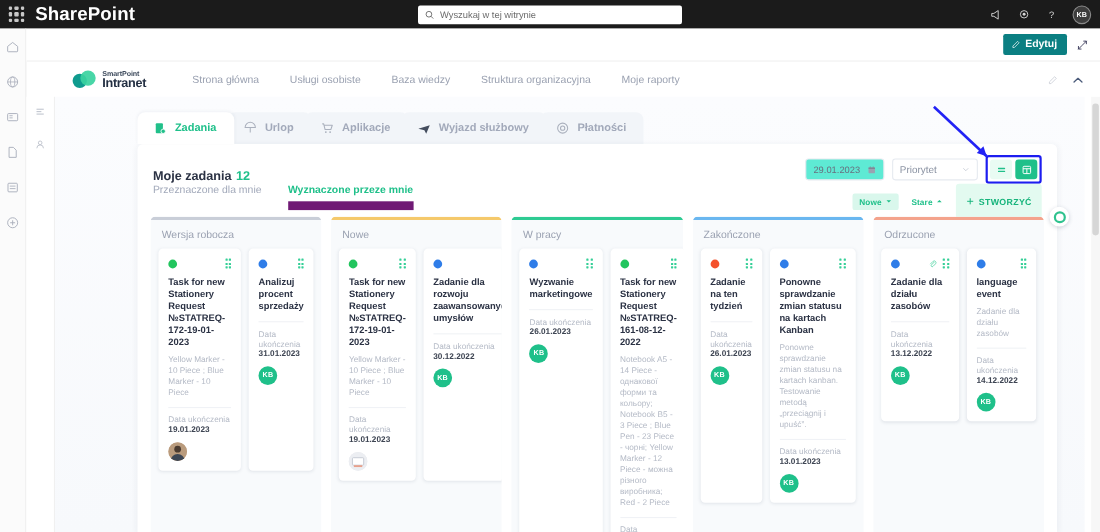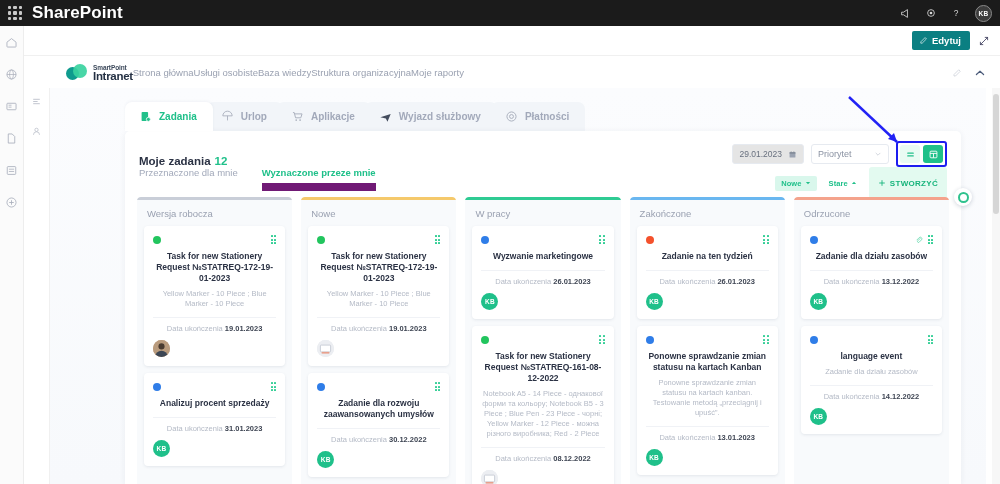--- a/index.html
+++ b/index.html
@@ -68,21 +68,21 @@
   .sitehdr {
     position: absolute; left: 50px; top: 57px; right: 0; height: 31px;
     background: #fff; display: flex; align-items: center;
   }
   .logo { display: flex; align-items: center; gap: 5px; margin-left: 16px; }
   .logo-mark { position: relative; width: 22px; height: 17px; }
   .logo-mark .c1 { position:absolute; left:0; top:3px; width:13px; height:13px; border-radius:50%; background:#0f9b8e; }
   .logo-mark .c2 { position:absolute; left:7px; top:0px; width:14px; height:14px; border-radius:50%; background:#3ad29f; opacity:.92; }
   .logo-t1 { font-size: 6.5px; color: #3d4a5c; line-height: 7px; font-weight: 600; letter-spacing: -.1px;}
   .logo-t2 { font-size: 11.5px; color: #243043; line-height: 11px; font-weight: 700; letter-spacing: -.3px;}
-  .sitenav { display: flex; }
+  .sitenav { display: flex; gap: 28px; margin-left: 42px; }
   .sitenav a { font-size: 9.5px; color: #9aa1b1; text-decoration: none; cursor: pointer; white-space: nowrap; }
   .sitehdr-right { margin-left: auto; display: flex; align-items: center; gap: 12px; padding-right: 14px; }
   .sitehdr-right .si { color: #c9cdd6; cursor: pointer; display:flex; }
   .chev-up { color: #4b5b7a; cursor: pointer; display:flex; }
 
   
   .canvas {
     position: absolute; left: 50px; top: 88px; right: 14px; bottom: 0;
     background: linear-gradient(180deg,#fbfcfe 0%, #f7f9fc 100%);
   }
@@ -102,21 +102,21 @@
   .board {
     position: absolute; left: 75px; right: 25px; top: 43px; bottom: 0;
     background: #fff; border-radius: 5px 5px 0 0; box-shadow: 0 1px 6px rgba(40,60,90,.07);
   }
   .board-top { height: 36px; display: flex; align-items: flex-end; padding: 0 14px; position: relative; }
   .board-title { font-size: 11.5px; font-weight: 700; color: #2b3244; }
   .board-count { font-size: 11.5px; font-weight: 700; color: #1fc08a; margin-left: 4px; }
 
   .ctrl-right { margin-left: auto; display: flex; align-items: center; gap: 7px; }
   .datebox {
-    height: 20px; border: 1px solid #e6eaf0; border-radius: 3px; background: #e5e5e5;
+    height: 20px; border: 1px solid #e6eaf0; border-radius: 3px; background: #5eead4;
     display: flex; align-items: center; gap: 6px; padding: 0 6px; font-size: 8.5px; color: #68707f; cursor: pointer;
   }
   .selbox {
     height: 20px; width: 78px; border: 1px solid #e6eaf0; border-radius: 3px; background: #fff;
     display: flex; align-items: center; justify-content: space-between; padding: 0 6px;
     font-size: 9px; color: #8b93a3; cursor: pointer;
   }
   .togglewrap { display: flex; gap: 3px; border: 2px solid #1d1df0; border-radius: 3px; padding: 2px; }
   .tg {
     width: 20px; height: 18px; border-radius: 3px; display: flex; align-items: center; justify-content: center;
@@ -138,21 +138,21 @@
     height: 32px; padding: 0 9px; border-radius: 3px; background: #e3faf0; color: #16b47b;
     font-size: 8px; font-weight: 700; display: flex; align-items: center; gap: 4px; cursor: pointer;
     border: none; letter-spacing: .3px; font-family: "Liberation Sans", sans-serif;
   }
 
   
   .cols { position: absolute; left: 12px; right: 12px; top: 66px; bottom: 0; display: flex; gap: 9px; }
   .col { flex: 1; background: #f8fafc; border-radius: 4px 4px 0 0; position: relative; overflow: hidden; }
   .col-bar { height: 3px; width: 100%; border-radius: 4px 4px 0 0; }
   .col-name { font-size: 9.5px; color: #9aa1b1; padding: 8px 10px 7px 10px; }
-  .col-body { padding: 0 7px; display: flex; flex-direction: column; gap: 7px; text-align: center; }
+  .col-body { padding: 0 7px; display: flex; gap: 7px; }
 
   .card {
     background: #fff; border-radius: 4px; box-shadow: 0 1px 3px rgba(40,60,90,.10);
     padding: 8px 9px 9px 9px; position: relative; cursor: pointer;
   }
   .card-head { display: flex; align-items: center; height: 11px; }
   .dot { width: 8px; height: 8px; border-radius: 50%; }
   .card-acts { margin-left: auto; display: flex; align-items: center; gap: 5px; }
   .clip { color: #3ecf9a; display: flex; cursor: pointer; }
   .grip { display: grid; grid-template-columns: repeat(2, 2px); gap: 1.5px; cursor: grab; }
@@ -197,20 +197,27 @@
       <i></i>
       <i></i>
       <i></i>
       <i></i>
       <i></i>
       <i></i>
       <i></i>
       <i></i>
   </div>
   <div class="suite-title">SharePoint</div>
+  <div class="suite-search">
+    <svg width="9" height="9" viewBox="0 0 16 16">
+      <circle cx="7" cy="7" r="4.6" fill="none" stroke="#555" stroke-width="1.3"></circle>
+      <line x1="10.3" y1="10.3" x2="14" y2="14" stroke="#555" stroke-width="1.3"></line>
+    </svg>
+    <span class="ph">Wyszukaj w tej witrynie</span>
+  </div>
   <div class="suite-right">
     <span class="si">
       <svg width="13" height="13" viewBox="0 0 20 20">
           <path d="M4 8h3l6-4v12l-6-4H4z" fill="none" stroke="currentColor" stroke-width="1.3" stroke-linejoin="round"></path>
         </svg>
     </span>
     <span class="si">
       <svg width="12" height="12" viewBox="0 0 20 20">
           <circle cx="10" cy="10" r="5.6" fill="none" stroke="currentColor" stroke-width="1.4"></circle>
           <circle cx="10" cy="10" r="2.2" fill="currentColor"></circle>

